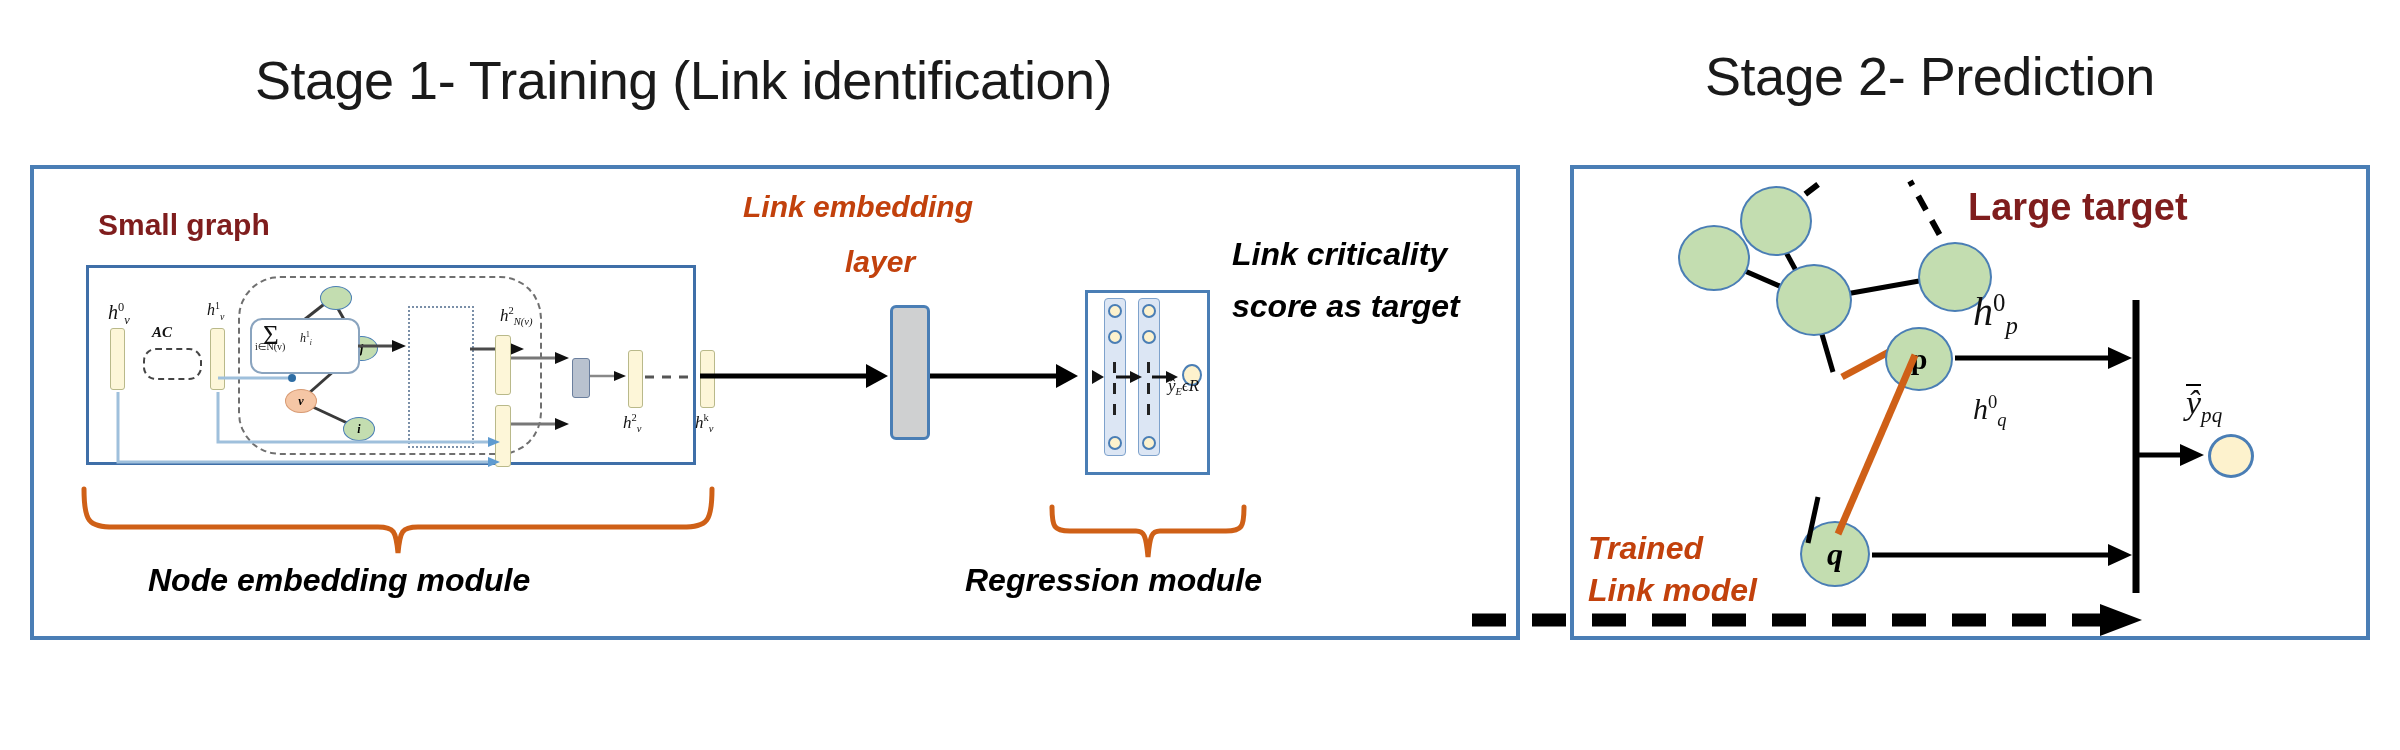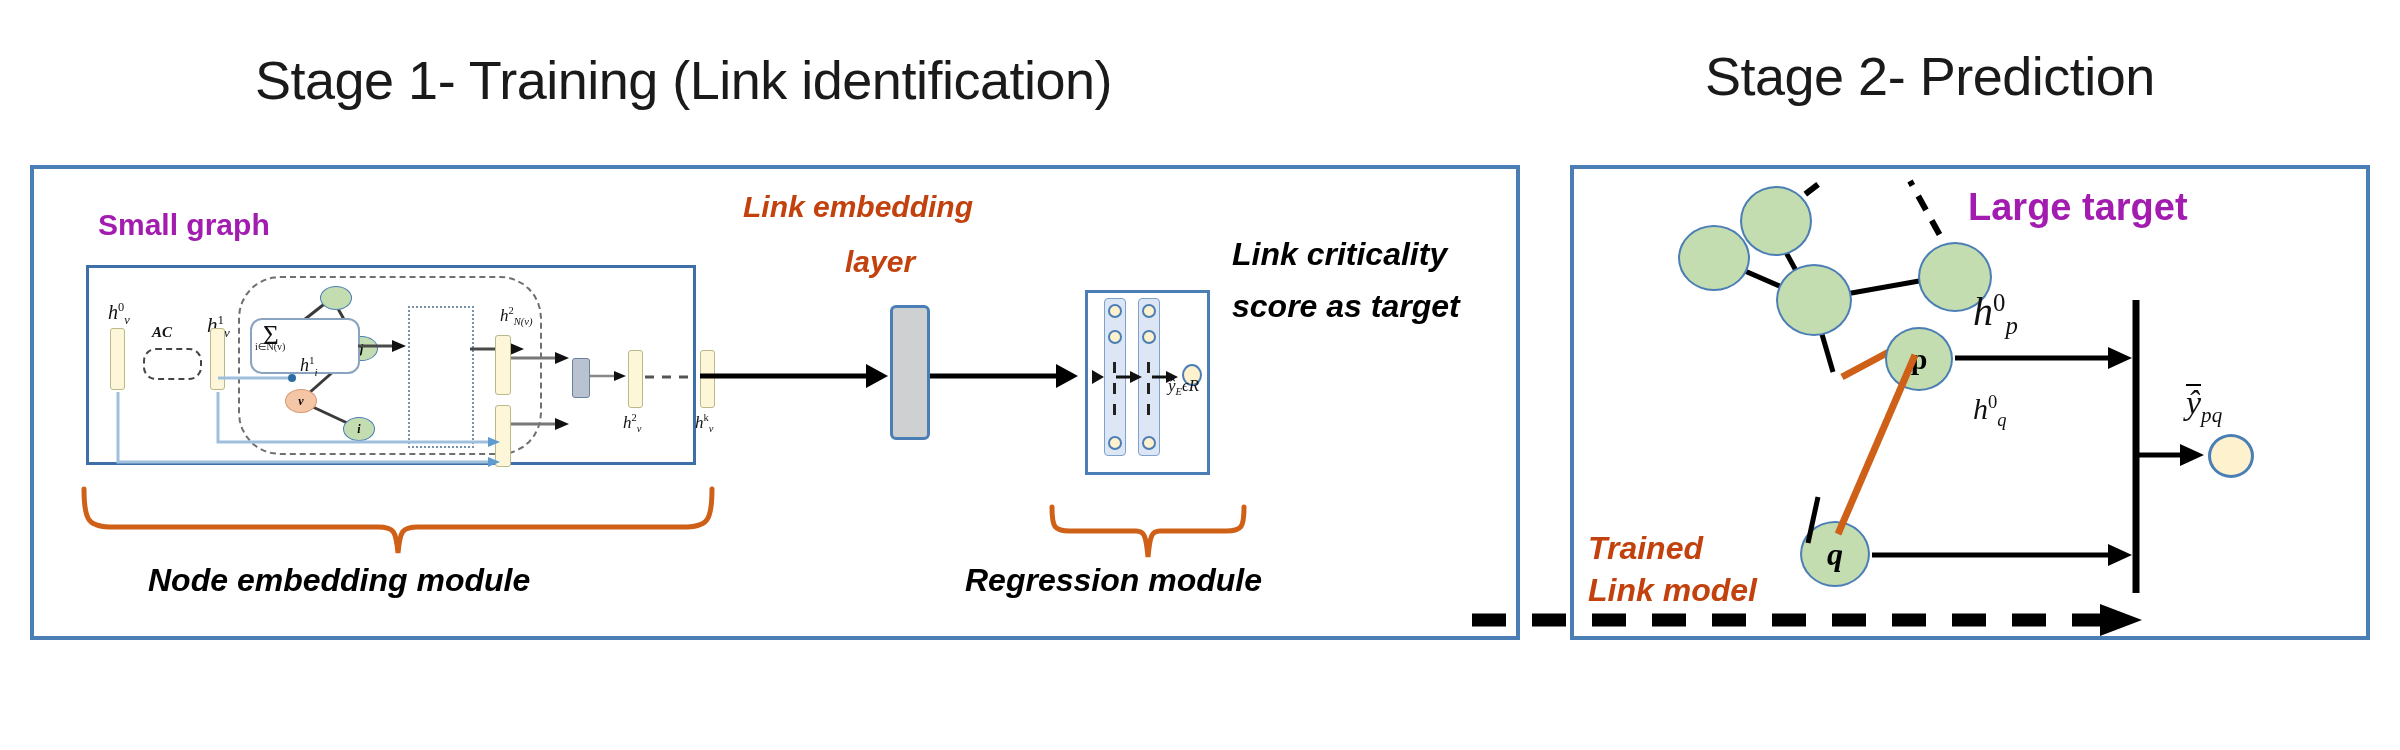--- a/index.html
+++ b/index.html
@@ -17,21 +17,21 @@
 
   
   .panel{
     border:4px solid #4a7eb5;
     background:#ffffff;
     box-sizing:border-box;
   }
 
   
   .orange-label{
-    color:#a21caf;
+    color:#7f1d1d;
     font-weight:bold;
     white-space:nowrap;
   }
   .orange-italic{
     color:#c2410c;
     font-weight:bold;
     font-style:italic;
     white-space:nowrap;
   }
 
@@ -110,21 +110,21 @@
 
 <div class="abs math" style="left:108px; top:300px; font-size:20px;">
   <span>h</span><span class="sup">0</span><span class="sub">v</span>
 </div>
 <div class="abs fvec" style="left:110px; top:328px; width:15px; height:62px;"></div>
 
 <div class="abs" style="left:143px; top:348px; width:55px; height:28px;
             border:2.5px dashed #444; border-radius:13px;"></div>
 <div class="abs math" style="left:152px; top:324px; font-size:15px; font-weight:bold; font-style:italic;">AC</div>
 
-<div class="abs math" style="left:207px; top:312px; font-size:21px;">
+<div class="abs math" style="left:207px; top:300px; font-size:16px;">
   <span>h</span><span class="sup">1</span><span class="sub">v</span>
 </div>
 <div class="abs fvec" style="left:210px; top:328px; width:15px; height:62px;"></div>
 
 <div class="abs" style="left:238px; top:276px; width:300px; height:175px;
             border:2.5px dashed #6f6f6f; border-radius:42px;"></div>
 
 <div class="abs" style="left:408px; top:306px; width:62px; height:138px;
             border:2px dotted #7a8fa8;"></div>
 
@@ -153,21 +153,21 @@
   <polygon points="40,8 54,14 40,20" fill="#111"></polygon>
 </svg>
 
 <div class="abs" style="left:248px; top:318px; width:106px; height:52px;
             border:2px solid #8aa4bf; border-radius:12px; background:#fff;
             left:250px; top:318px;"></div>
 <div class="abs" style="left:250px; top:318px; width:0; height:0;"></div>
 
 <div class="abs math" style="left:263px; top:320px; font-size:27px; font-style:normal;">Σ</div>
 <div class="abs math" style="left:255px; top:341px; font-size:10px; font-style:normal;">i∈N(v)</div>
-<div class="abs math" style="left:300px; top:330px; font-size:18px;margin-top:24px;">
+<div class="abs math" style="left:300px; top:330px; font-size:12px;">
   <span>h</span><span class="sup">1</span><span class="sub">i</span>
 </div>
 
 <svg style="left:358px; top:336px; width:50px; height:24px;" viewBox="0 0 50 24">
   <line x1="0" y1="10" x2="34" y2="10" stroke="#4a4a4a" stroke-width="3"></line>
   <polygon points="34,4 48,10 34,16" fill="#111"></polygon>
 </svg>
 
 <div class="abs math" style="left:500px; top:305px; font-size:17px;">
   <span>h</span><span class="sup">2</span><span class="sub">N(v)</span>

